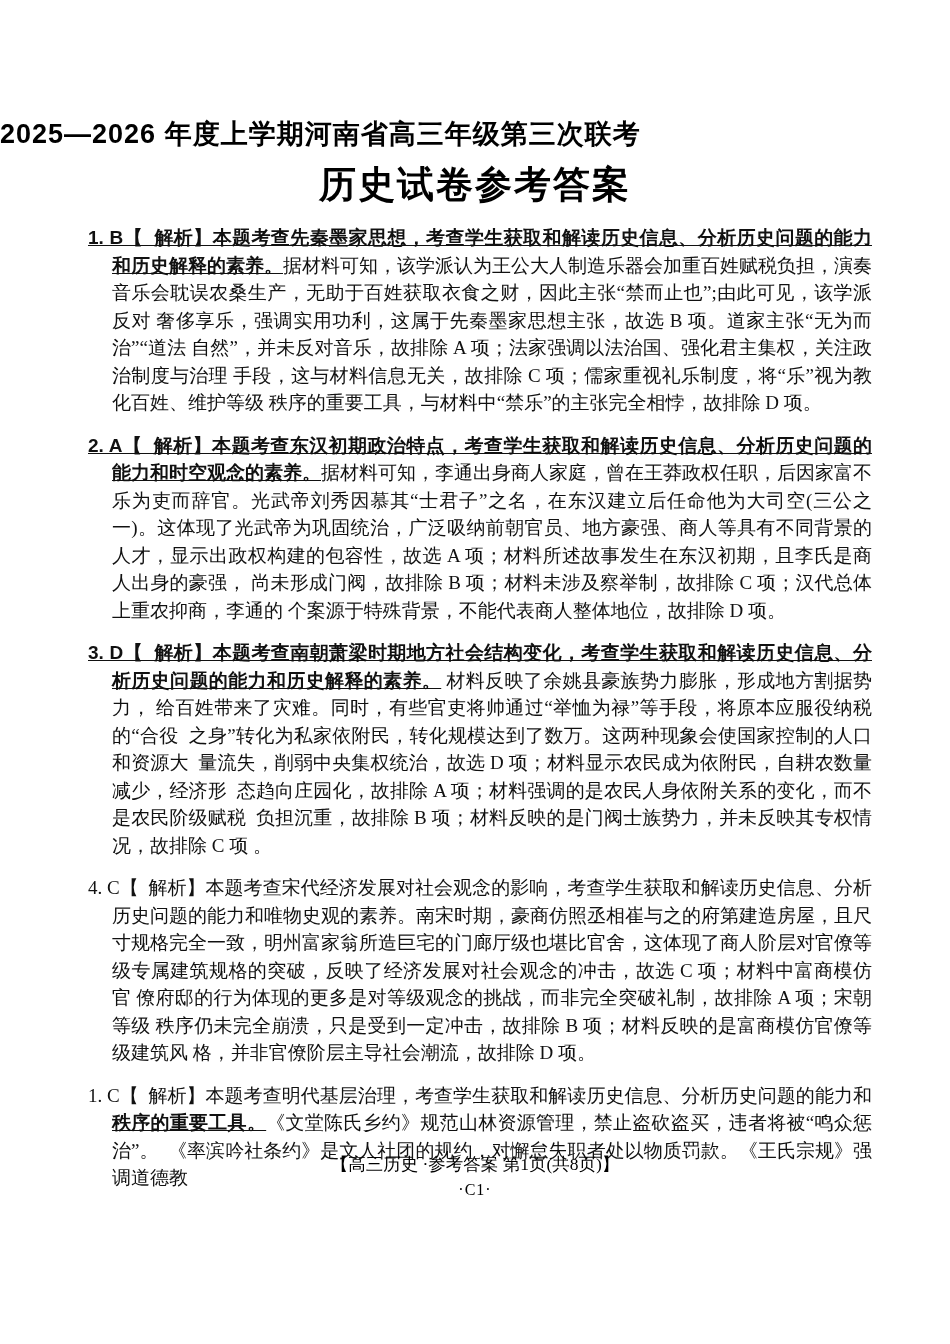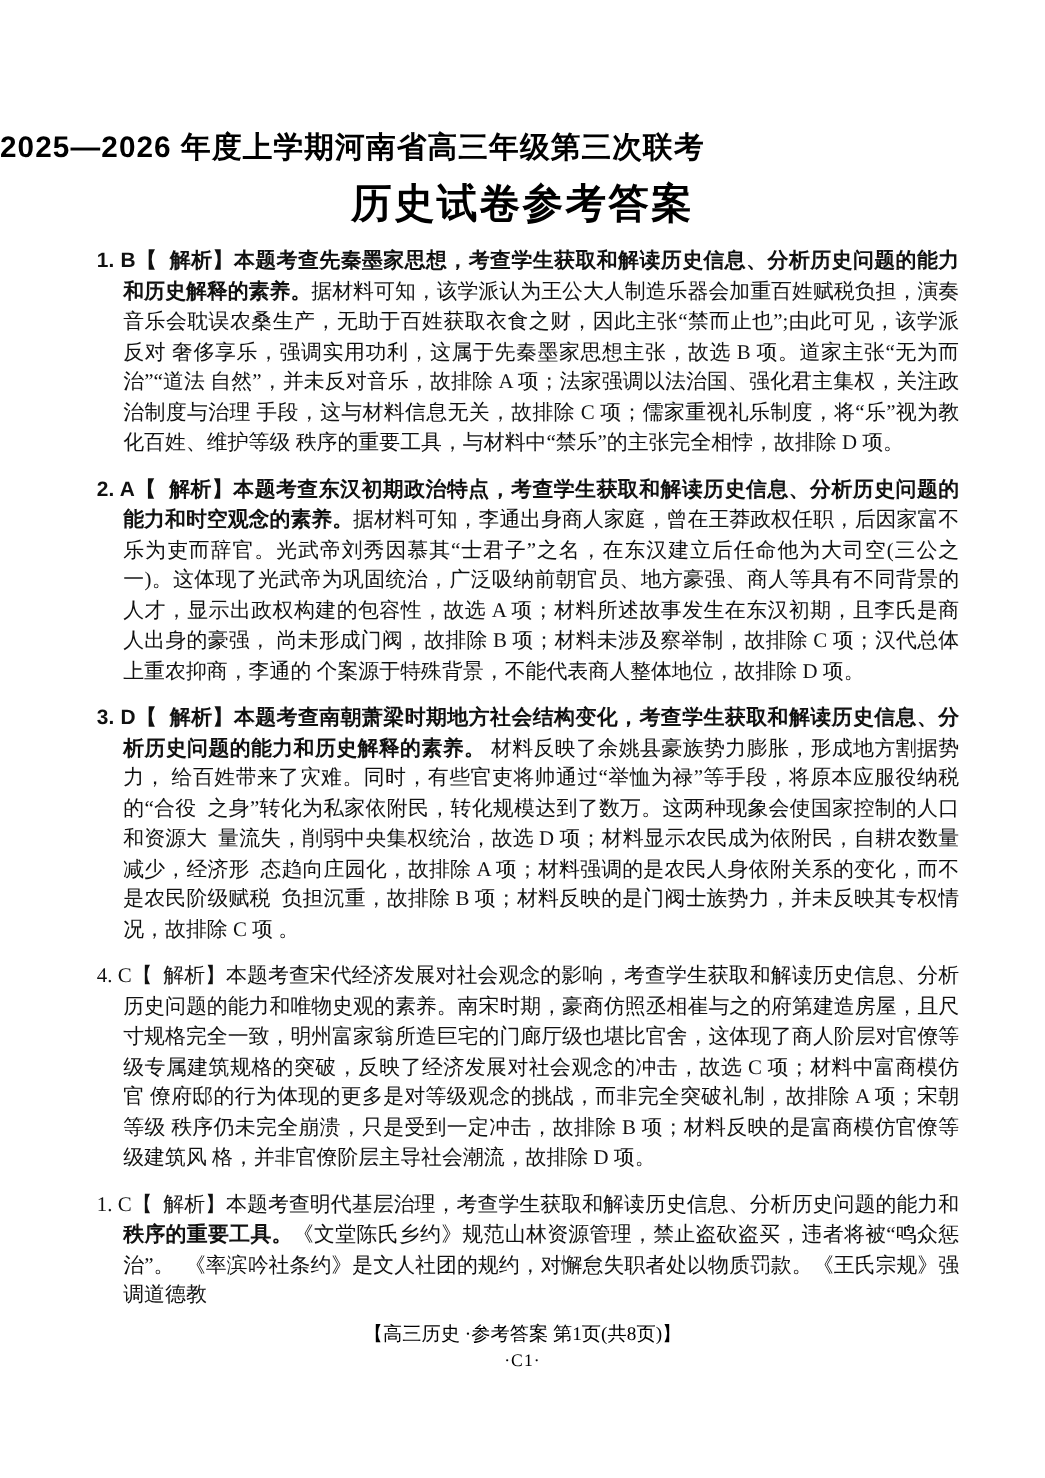--- a/index.html
+++ b/index.html
@@ -42,25 +42,26 @@
     line-height:27.5px;
     text-align:justify;
     padding-left:24px;
     text-indent:-24px;
     white-space:pre-wrap;
   }
   .seg{font-weight:400;}
   .seg-bold{
     font-family:"Liberation Sans","DejaVu Sans",sans-serif;
     font-weight:700;
+    text-decoration:underline;
   }
   .footer{
     position:absolute;
     left:0;right:0;
-    top:1200px;
+    top:1152px;
     display:flex;
     justify-content:center;
   }
   .footer-inner{
     text-align:left;
     font-size:17.5px;
     line-height:25px;
     color:#000;
   }
   .footer-code{

